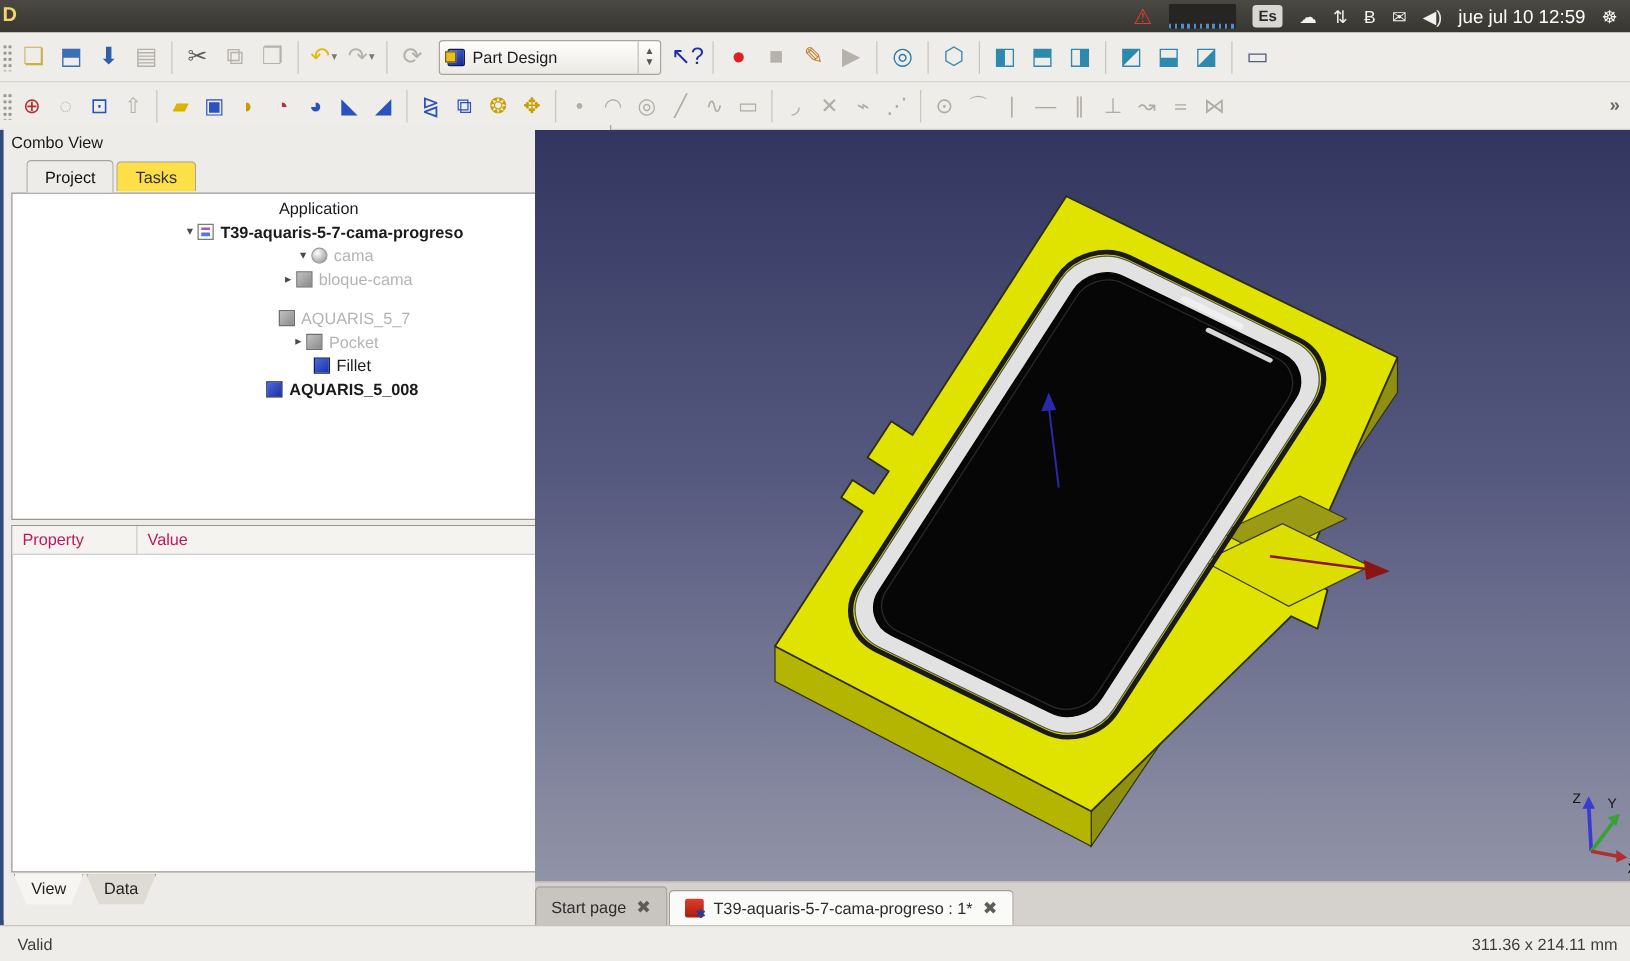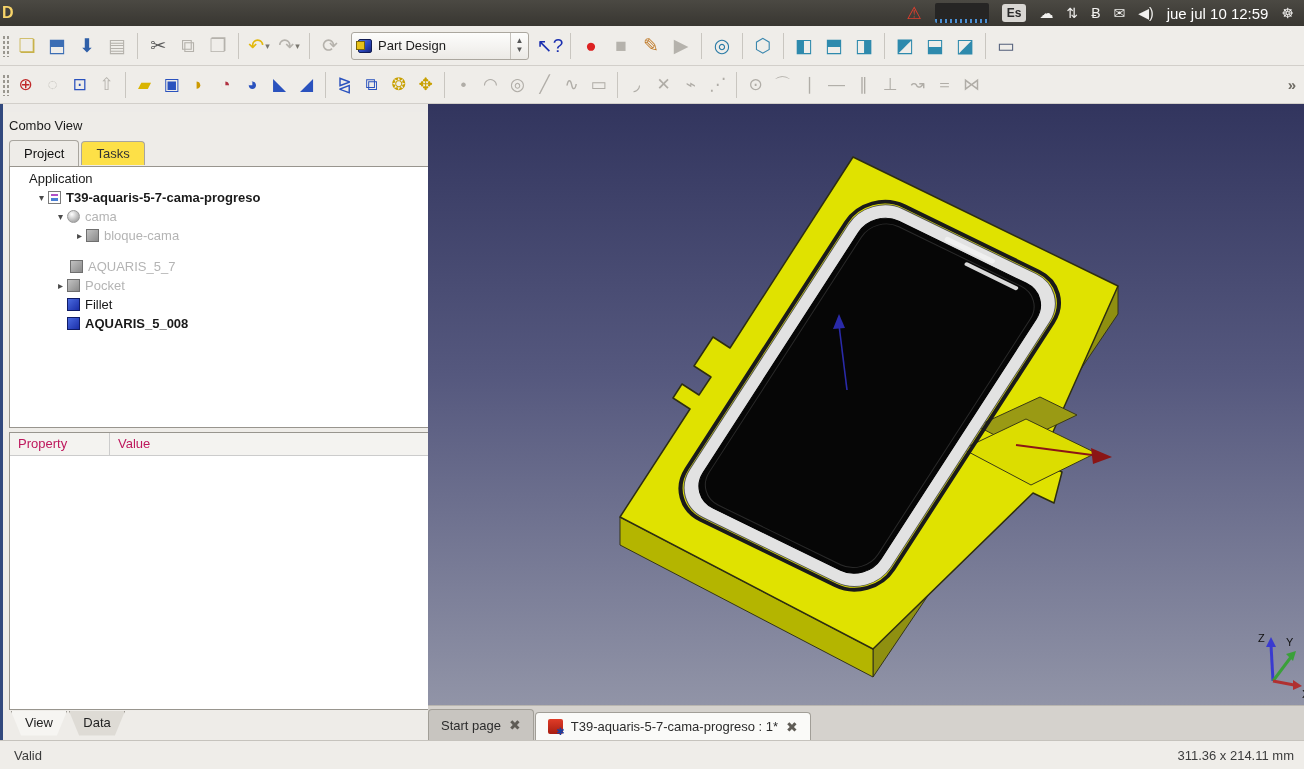--- a/index.html
+++ b/index.html
@@ -42,35 +42,35 @@
     border:1px solid #101c55; border-radius:2px; position:relative; }
   .wbcombo .cube:before { content:""; position:absolute; left:-3px; top:1px; width:7px; height:7px;
     background:#e8c21a; border:1px solid #7a650a; }
   .wbcombo .lbl { flex:1; color:#1c1c1c; }
   .spin { display:flex; flex-direction:column; align-items:center; justify-content:center;
     border-left:1px solid #c4c1bb; width:18px; height:100%; color:#555; font-size:8px; line-height:1.1; }
   .overflow { margin-left:auto; margin-right:8px; color:#6e6b64; font-weight:bold; font-size:15px; }
 
   
   .edge-strip { position:absolute; left:0; top:104px; width:3px; height:636px; background:#32497e; }
-  .panel { position:absolute; left:3px; top:112px; width:486px; height:636px; background:#eeece8;
+  .panel { position:absolute; left:3px; top:100px; width:486px; height:636px; background:#eeece8;
     border-right:1px solid #a6a39c; }
   .panel-head { height:26px; display:flex; align-items:center; padding:0 6px; color:#1b1b1b; }
   .panel-head .wbtns { margin-left:auto; display:flex; gap:4px; }
   .wbtn { width:14px; height:14px; border:1px solid #8a877f; background:#f4f2ee; color:#555;
     font-size:9px; line-height:12px; text-align:center; border-radius:2px; }
-  .ptabs { display:flex; padding-left:6px; height:27px; align-items:flex-end; }
+  .ptabs { display:flex; padding-left:18px; height:27px; align-items:flex-end; }
   .ptab { padding:4px 14px; border:1px solid #a8a59e; border-bottom:none;
     border-radius:4px 4px 0 0; background:#fde047; color:#333; margin-right:2px; }
   .ptab.active { background:#eeece8; color:#111; position:relative; top:1px; padding:5px 14px; }
   .treebox { margin:1px 6px 0 6px; height:262px; background:#fff; border:1px solid #98958e; }
   .treehead { height:24px; background:linear-gradient(#fdfdfd,#eceef0); border-bottom:1px solid #c9c9c9;
     display:flex; align-items:center; padding:0 8px; color:#2d2d2d; }
   .tree { padding-top:2px; }
-  .trow { display:flex; align-items:center; height:19px; white-space:nowrap; }
+  .trow { display:flex; align-items:center; height:19px; white-space:nowrap;justify-content:center; }
   .texp { width:13px; font-size:10px; color:#4a4a4a; text-align:center; flex:none; }
   .ticon { width:13px; height:13px; margin-right:5px; flex:none; }
   .ti-doc { background:#fdfdfd; border:1px solid #7a7a7a; position:relative; }
   .ti-doc:before { content:""; position:absolute; left:2px; top:2px; width:7px; height:2px; background:#b050c8; }
   .ti-doc:after { content:""; position:absolute; left:2px; top:6px; width:7px; height:3px; background:#4a7fd4; }
   .ti-sphere { border-radius:50%; background:radial-gradient(circle at 35% 30%,#ffffff,#b9b9b9 60%,#8e8e8e); border:1px solid #9a9a9a; }
   .ti-cube-gray { background:linear-gradient(135deg,#c2c2c2,#8a8a8a); border:1px solid #6f6f6f; }
   .ti-cube-blue { background:linear-gradient(135deg,#4a6ae0,#1b2fa8); border:1px solid #101c66; }
   .tlabel { color:#1a1a1a; }
   .tlabel.gray { color:#b4b4b4; }

